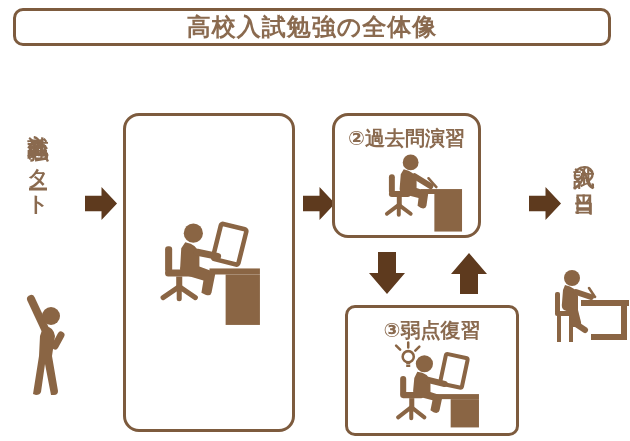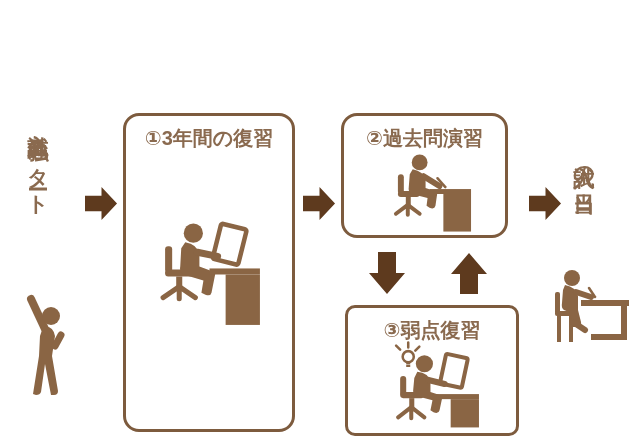--- a/index.html
+++ b/index.html
@@ -28,21 +28,21 @@
     position:absolute;writing-mode:vertical-rl;text-orientation:upright;
     color:var(--text);font-weight:600;line-height:1;
   }
   .start-text{left:28px;top:118px;height:182px;font-size:21px;letter-spacing:2px;}
   .end-text{left:574px;top:150px;height:112px;font-size:21px;letter-spacing:1px;}
   .step-box{
     position:absolute;border:3px solid var(--box-border);border-radius:16px;
     background:var(--background);
   }
   .box-1{left:123px;top:113px;width:172px;height:319px;}
-  .box-2{left:341px;top:113px;width:167px;height:125px;}
+  .box-2{left:332px;top:113px;width:149px;height:125px;}
   .box-3{left:345px;top:305px;width:174px;height:131px;border-radius:10px;}
   .step-label{
     margin-top:9px;text-align:center;font-size:20px;font-weight:600;color:var(--text);
   }
   .icon{position:absolute;color:var(--figure);}
   .icon svg{display:block;width:100%;height:100%;}
   .arrow{position:absolute;color:var(--arrow);}
   .arrow svg{display:block;width:100%;height:100%;}
   .start-figure{left:18px;top:292px;width:52px;height:112px;}
   .fig-1{left:27px;top:105px;width:116px;height:108px;}
@@ -53,40 +53,42 @@
   .arrow-2{left:303px;top:186px;width:33px;height:35px;}
   .arrow-3{left:529px;top:186px;width:33px;height:35px;}
   .arrow-down{left:368px;top:252px;width:38px;height:43px;}
   .arrow-up{left:450px;top:252px;width:38px;height:43px;}
 </style>
 </head>
 <body>
 
 <div class="canvas">
 
+  <div class="title-box">
+    <span class="t">高校入試勉強の全体像</span>
+  </div>
 
   <div class="v-text start-text">入試勉強スタート</div>
 
   <div class="icon start-figure">
     <svg viewBox="0 0 52 112" aria-hidden="true">
       <line x1="27" y1="37" x2="13" y2="7" stroke="currentColor" stroke-width="8" stroke-linecap="round"></line>
       <circle cx="33" cy="24" r="9" fill="currentColor"></circle>
       <path fill="currentColor" d="M25 35 Q35 33 37 44 L34 64 L40 99 Q40 103 36 103 L33 103 L27 72 L23 100 Q22 103 18 103 L15 102 L21 64 L22 44 Z"></path>
       <line x1="37" y1="54" x2="43" y2="43" stroke="currentColor" stroke-width="7" stroke-linecap="round"></line>
     </svg>
   </div>
 
   <div class="arrow arrow-1">
     <svg viewBox="0 0 34 36" aria-hidden="true">
         <polygon points="0,10 17,10 17,1 33,18 17,35 17,26 0,26" fill="currentColor"></polygon>
       </svg>
   </div>
 
   <div class="step-box box-1">
-    <div class="step-label">①3年間の復習</div>
     <div class="icon fig-1">
       <svg viewBox="0 0 115 105" aria-hidden="true">
         <rect x="12" y="24" width="7" height="26" rx="3" fill="currentColor"></rect>
         <rect x="12" y="47" width="28" height="7" rx="3" fill="currentColor"></rect>
         <rect x="23" y="54" width="6" height="13" fill="currentColor"></rect>
         <path d="M26 64 L10 75 M26 64 L42 75 M26 64 L26 76" stroke="currentColor" stroke-width="5" stroke-linecap="round" fill="none"></path>
         <g transform="rotate(14 76 22)">
             <rect x="63" y="4" width="26" height="36" rx="2" fill="#ffffff" stroke="currentColor" stroke-width="4.5"></rect>
           </g>
         <circle cx="40" cy="11" r="9.5" fill="currentColor"></circle>

